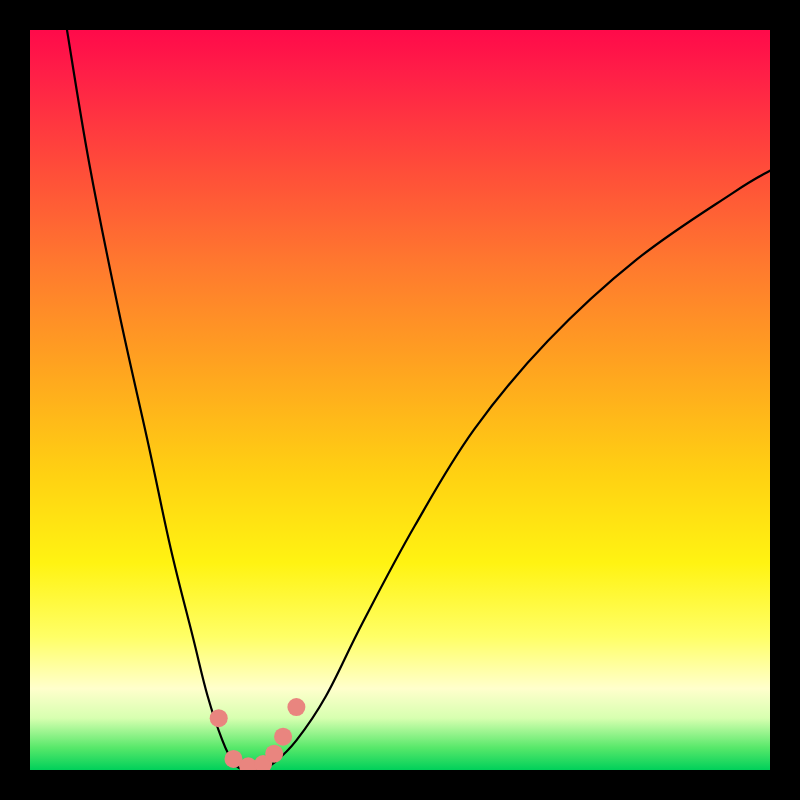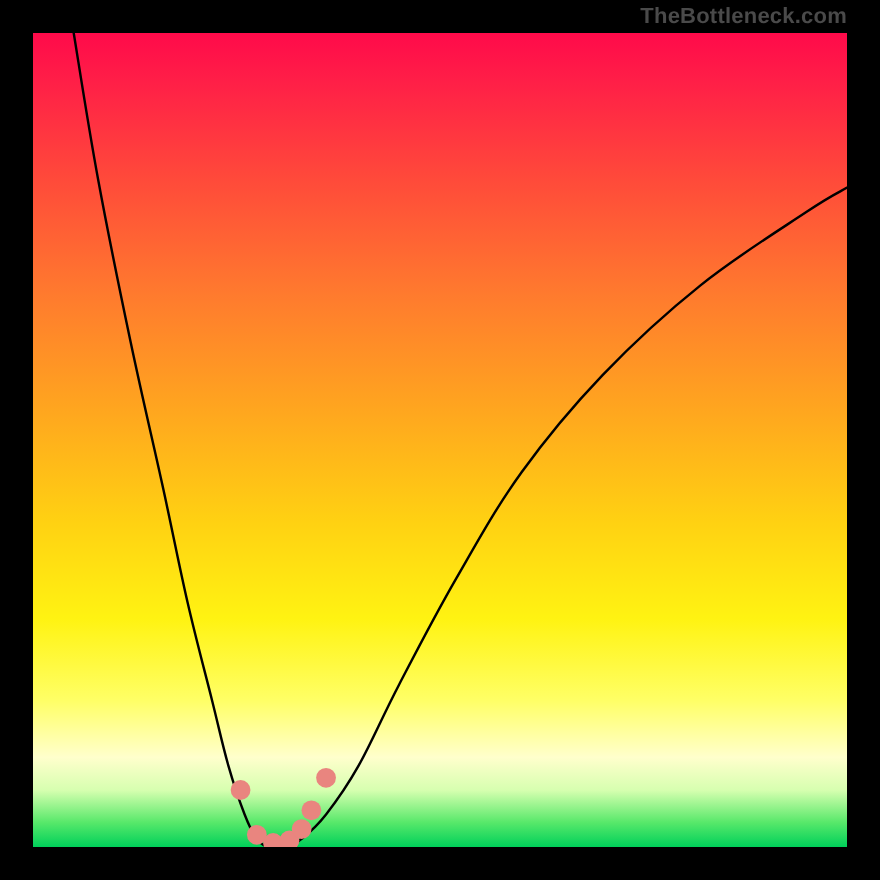--- a/index.html
+++ b/index.html
@@ -67,14 +67,13 @@
           <circle cx="203.50000000000003" cy="728.9" r="9" fill="#e9857f"></circle>
           <circle cx="218.29999999999998" cy="736.3" r="9" fill="#e9857f"></circle>
           <circle cx="233.1" cy="734.08" r="9" fill="#e9857f"></circle>
           <circle cx="244.20000000000002" cy="723.72" r="9" fill="#e9857f"></circle>
           <circle cx="253.08" cy="706.7" r="9" fill="#e9857f"></circle>
           <circle cx="266.4" cy="677.1" r="9" fill="#e9857f"></circle>
         </g>
     </svg>
   </div>
 
-  <div class="watermark">TheBottleneck.com</div>
 </div>
 
 </body></html>

